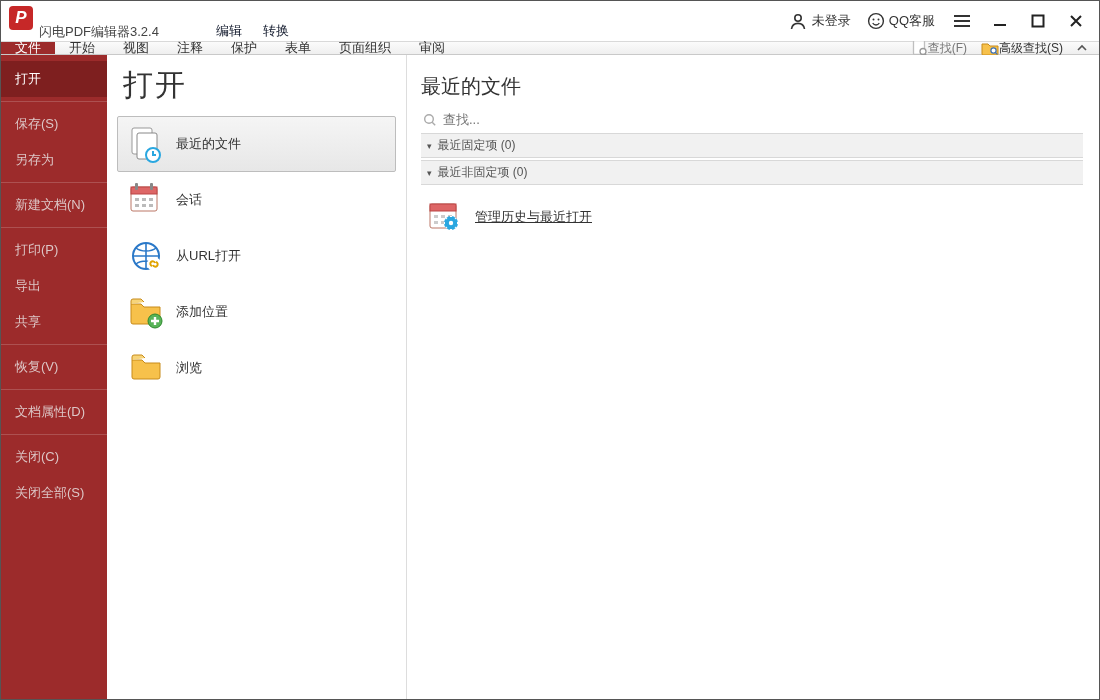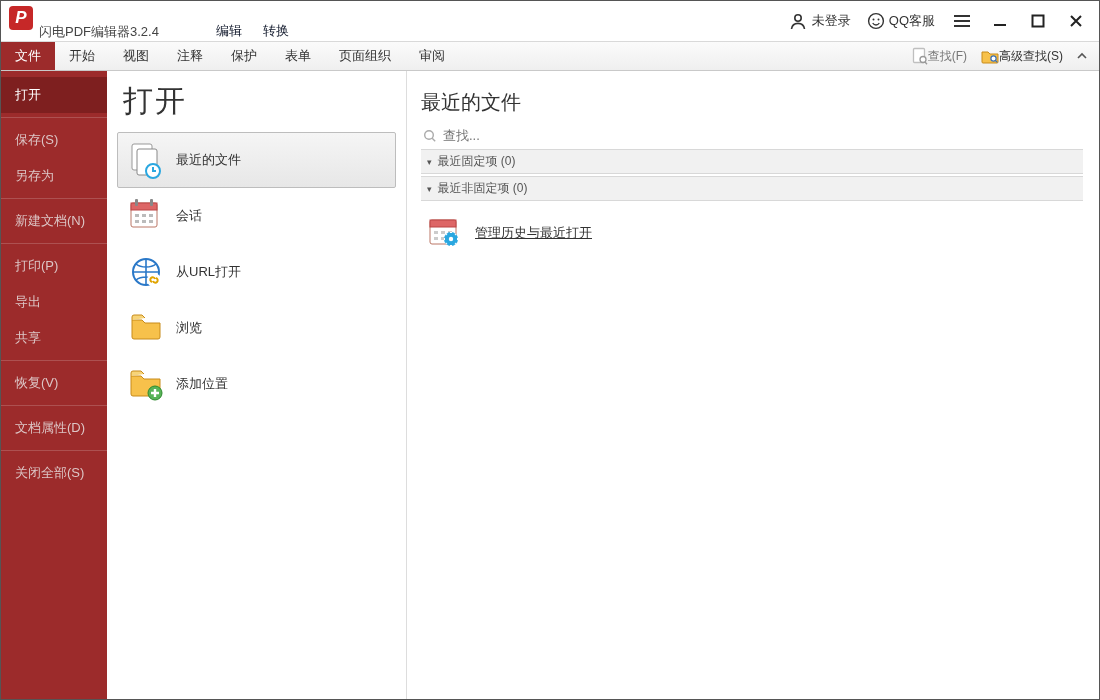--- a/index.html
+++ b/index.html
@@ -11,21 +11,21 @@
     #logo{ width:24px; height:24px; margin:5px 6px 0 8px; border-radius:4px; background:#c62828; display:flex; align-items:center; justify-content:center; color:#fff; font-weight:bold; font-style:italic; font-size:17px; }
     #appname{ font-size:13px; color:#444; margin-top:22px; }
     #tab-edit,#tab-convert{ position:absolute; bottom:1px; font-size:13px; color:#0f172a; }
     #tab-edit{ left:215px; } #tab-convert{ left:262px; }
     #title-right{ margin-left:auto; display:flex; align-items:center; height:40px; padding-right:6px; gap:4px; }
     .t-btn{ display:flex; align-items:center; gap:4px; padding:4px 6px; font-size:13px; color:#333; }
     .t-ico{ display:flex; align-items:center; justify-content:center; }
     .win-btn{ width:34px; height:28px; display:flex; align-items:center; justify-content:center; }
 
     
-    #ribbon{ height:30px; background:linear-gradient(#fbfbfb,#efefef); border-top:1px solid #d9d9d9; border-bottom:1px solid #c9c9c9; display:flex; align-items:stretch; font-size:13px; }
+    #ribbon{ height:14px; background:linear-gradient(#fbfbfb,#efefef); border-top:1px solid #d9d9d9; border-bottom:1px solid #c9c9c9; display:flex; align-items:stretch; font-size:13px; }
     .rtab{ padding:0 14px; display:flex; align-items:center; color:#333; }
     .rtab.active{ background:#9c2b2b; color:#fff; }
     #ribbon-right{ margin-left:auto; display:flex; align-items:center; padding-right:6px; gap:2px; }
     .rtool{ display:flex; align-items:center; color:#777; padding:0 6px; font-size:12px; }
     .rtool.dk{ color:#333; }
     .chev{ width:22px; display:flex; align-items:center; justify-content:center; }
 
     
     #body{ flex:1; display:flex; min-height:0; }
 
@@ -160,20 +160,21 @@
         <div class="s-item">新建文档(N)</div>
         <div class="s-sep"></div>
         <div class="s-item">打印(P)</div>
         <div class="s-item">导出</div>
         <div class="s-item">共享</div>
         <div class="s-sep"></div>
         <div class="s-item">恢复(V)</div>
         <div class="s-sep"></div>
         <div class="s-item">文档属性(D)</div>
         <div class="s-sep"></div>
+        <div class="s-item">关闭(C)</div>
         <div class="s-item">关闭全部(S)</div>
       </div>
 
     <div id="opencol">
       <div id="open-title">打开</div>
 
       <div class="opt sel">
         <span class="ico">
           <svg width="40" height="40" viewBox="0 0 40 40">
               <rect x="6" y="4" width="20" height="26" rx="2" fill="#fff" stroke="#999"></rect>
@@ -215,37 +216,37 @@
                 <path d="M2 6a2.4 2.4 0 1 1 3-3M6 2a2.4 2.4 0 1 1-3 3" stroke="#e0a400" stroke-width="2" fill="none"></path>
               </g>
             </svg>
         </span>
         <span>从URL打开</span>
       </div>
 
       <div class="opt">
         <span class="ico">
           <svg width="40" height="40" viewBox="0 0 40 40">
-              <path d="M6 12h10l3 3h15v14a2 2 0 0 1-2 2H8a2 2 0 0 1-2-2z" fill="#f7c14b" stroke="#c88b1b"></path>
-              <path d="M6 12V9a2 2 0 0 1 2-2h8l3 3" fill="#f7d479" stroke="#c88b1b"></path>
-            </svg>
-        </span>
-        <span>浏览</span>
-      </div>
-
-      <div class="opt">
-        <span class="ico">
-          <svg width="40" height="40" viewBox="0 0 40 40">
               <path d="M5 12h10l3 3h16v15a2 2 0 0 1-2 2H7a2 2 0 0 1-2-2z" fill="#f7c14b" stroke="#c88b1b"></path>
               <path d="M5 12V9a2 2 0 0 1 2-2h8l3 3" fill="#f7d479" stroke="#c88b1b"></path>
               <circle cx="29" cy="29" r="7" fill="#58b358" stroke="#2d8a2d"></circle>
               <path d="M29 25v8M25 29h8" stroke="#fff" stroke-width="2.4"></path>
             </svg>
         </span>
         <span>添加位置</span>
+      </div>
+
+      <div class="opt">
+        <span class="ico">
+          <svg width="40" height="40" viewBox="0 0 40 40">
+              <path d="M6 12h10l3 3h15v14a2 2 0 0 1-2 2H8a2 2 0 0 1-2-2z" fill="#f7c14b" stroke="#c88b1b"></path>
+              <path d="M6 12V9a2 2 0 0 1 2-2h8l3 3" fill="#f7d479" stroke="#c88b1b"></path>
+            </svg>
+        </span>
+        <span>浏览</span>
       </div>
     </div>
 
     <div id="recent">
       <div id="recent-title">最近的文件</div>
       <div id="searchrow">
         <span>
           <svg width="14" height="14" viewBox="0 0 14 14">
               <circle cx="6" cy="6" r="4.3" fill="none" stroke="#aaa" stroke-width="1.4"></circle>
               <path d="M9.2 9.2l3 3" stroke="#aaa" stroke-width="1.4"></path>

